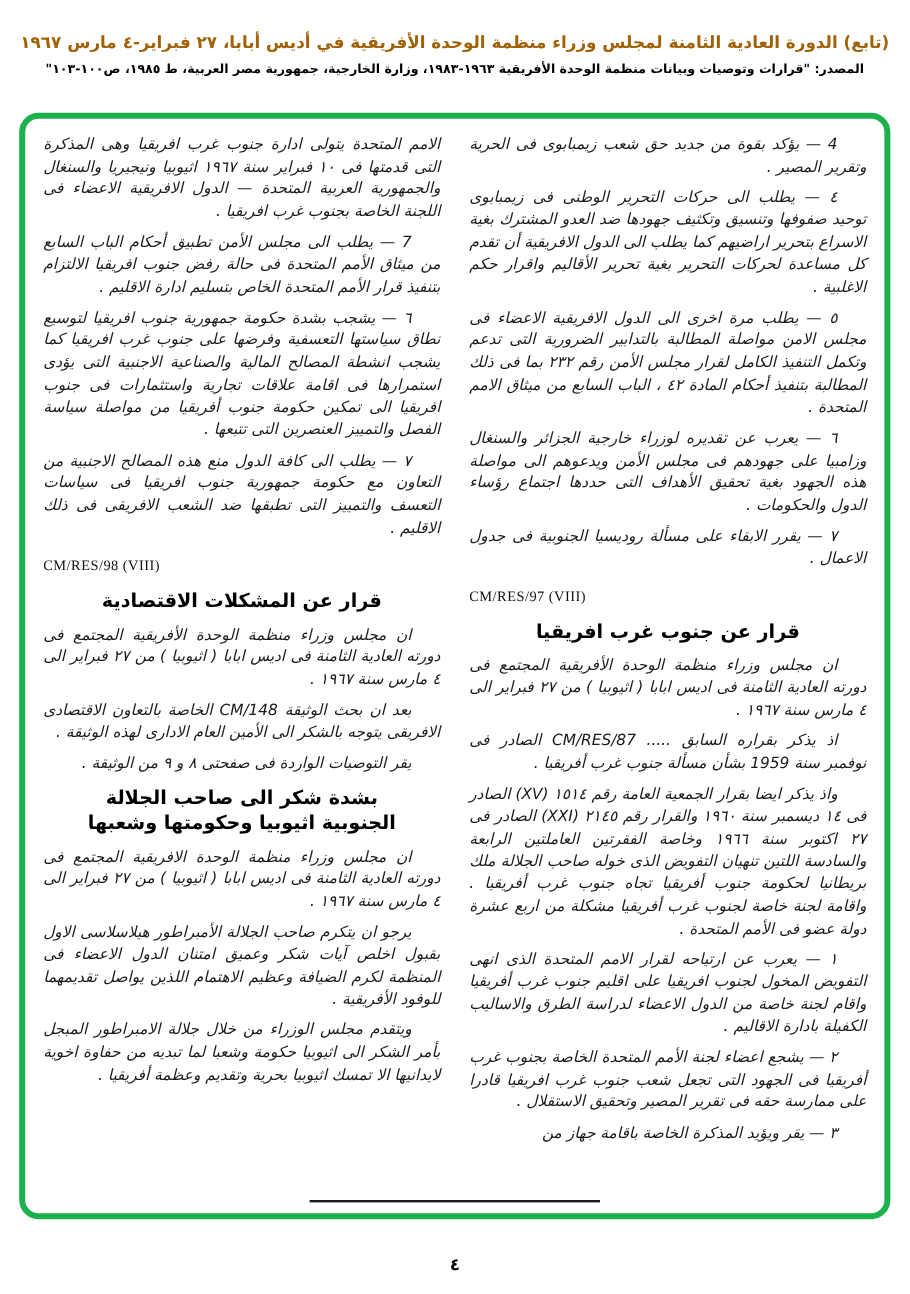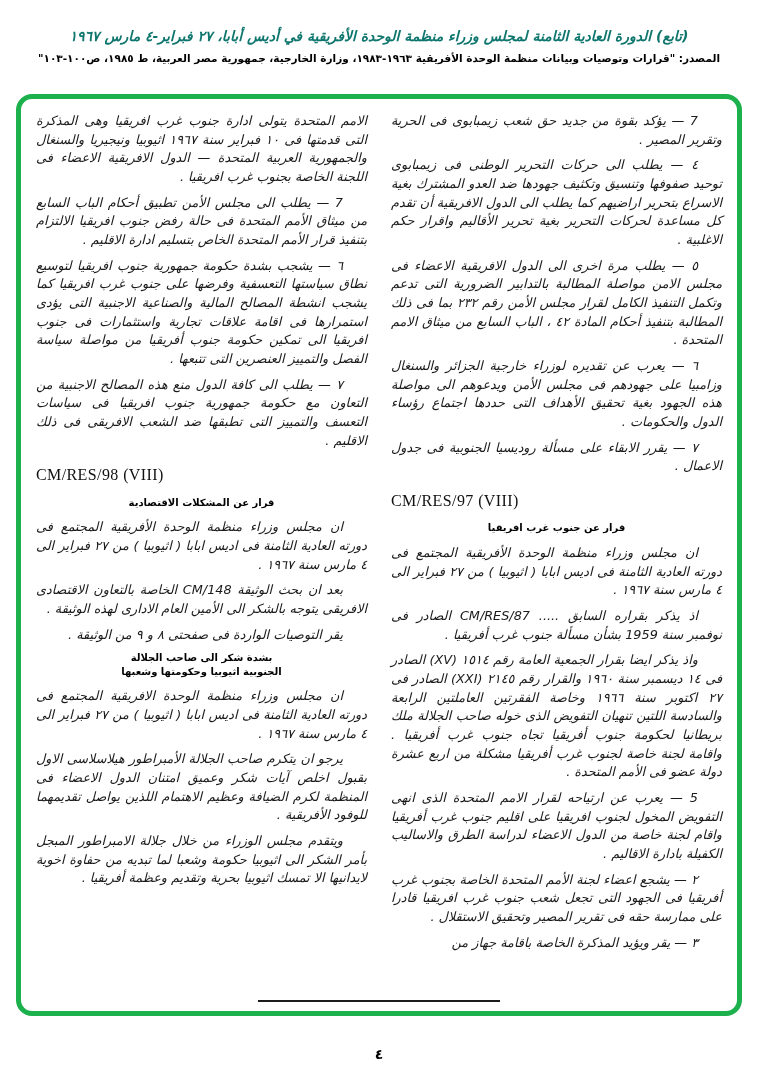--- a/index.html
+++ b/index.html
@@ -1,36 +1,36 @@
 <!DOCTYPE html>
 <html lang="ar"><head>
 <meta charset="utf-8">
 <style>
   html,body{margin:0;padding:0;background:#ffffff;}
   body{width:758px;height:1078px;font-family:"DejaVu Sans",sans-serif;color:#151515;}
   .page{position:relative;width:758px;height:1078px;overflow:hidden;background:#fff;}
 
   
   .hdr{direction:rtl;text-align:center;padding-top:27px;}
-  .hdr-title{font-weight:bold;font-size:14px;line-height:1.3;color:#0f766e;font-style:italic;}
+  .hdr-title{font-weight:bold;font-size:14px;line-height:1.3;color:#a16207;}
   .hdr-source{font-weight:bold;font-size:10.5px;margin-top:7px;color:#000;}
 
   
   .frame{position:absolute;left:16px;right:16px;top:94px;height:922px;box-sizing:border-box;
          border:5px solid #1cb14c;border-radius:16px;padding:13px 15px 0 15px;overflow:hidden;background:#fff;}
 
   .columns{display:flex;direction:rtl;gap:24px;}
   .col{flex:1;min-width:0;direction:rtl;text-align:justify;font-size:12.8px;line-height:1.46;color:#1a1a1a;}
 
   .para{margin:0 0 7px 0;text-indent:24px;font-style:italic;}
   .para.flush{text-indent:0;}
 
   .res-code{direction:ltr;text-align:left;font-family:"Liberation Serif",serif;
-            font-size:16px;letter-spacing:.4px;margin:13px 0 9px 0;color:#111;}
-  .res-title{text-align:center;font-weight:bold;font-size:10px;line-height:1.35;margin:0 0 9px 0;color:#000;}
+            font-size:12px;letter-spacing:.4px;margin:13px 0 9px 0;color:#111;}
+  .res-title{text-align:center;font-weight:bold;font-size:16px;line-height:1.35;margin:0 0 9px 0;color:#000;}
 
   .footnote-rule{position:absolute;bottom:9px;left:50%;transform:translateX(-50%);
                  width:242px;border-top:2px solid #1b1b1b;}
 
   .page-number{position:absolute;bottom:16px;left:0;right:0;text-align:center;
                font-size:14px;font-weight:bold;color:#000;}
 </style>
 </head>
 <body>
 
@@ -38,33 +38,33 @@
 
   <div class="hdr">
     <div class="hdr-title">(تابع) الدورة العادية الثامنة لمجلس وزراء منظمة الوحدة الأفريقية في أديس أبابا، ٢٧ فبراير-٤ مارس ١٩٦٧</div>
     <div class="hdr-source">المصدر: "قرارات وتوصيات وبيانات منظمة الوحدة الأفريقية ١٩٦٣-١٩٨٣، وزارة الخارجية، جمهورية مصر العربية، ط ١٩٨٥، ص١٠٠-١٠٣"</div>
   </div>
 
   <div class="frame">
     <div class="columns">
 
       <section class="col">
-        <p class="para">7 — يؤكد بقوة من جديد حق شعب زيمبابوى فى الحرية وتقرير المصير .</p>
+        <p class="para">4 — يؤكد بقوة من جديد حق شعب زيمبابوى فى الحرية وتقرير المصير .</p>
         <p class="para">٤ — يطلب الى حركات التحرير الوطنى فى زيمبابوى توحيد صفوفها وتنسيق وتكثيف جهودها ضد العدو المشترك بغية الاسراع بتحرير اراضيهم كما يطلب الى الدول الافريقية أن تقدم كل مساعدة لحركات التحرير بغية تحرير الأقاليم واقرار حكم الاغلبية .</p>
         <p class="para">٥ — يطلب مرة اخرى الى الدول الافريقية الاعضاء فى مجلس الامن مواصلة المطالبة بالتدابير الضرورية التى تدعم وتكمل التنفيذ الكامل لقرار مجلس الأمن رقم ٢٣٢ بما فى ذلك المطالبة بتنفيذ أحكام المادة ٤٢ ، الباب السابع من ميثاق الامم المتحدة .</p>
         <p class="para">٦ — يعرب عن تقديره لوزراء خارجية الجزائر والسنغال وزامبيا على جهودهم فى مجلس الأمن ويدعوهم الى مواصلة هذه الجهود بغية تحقيق الأهداف التى حددها اجتماع رؤساء الدول والحكومات .</p>
         <p class="para">٧ — يقرر الابقاء على مسألة روديسيا الجنوبية فى جدول الاعمال .</p>
 
         <div class="res-code">CM/RES/97 (VIII)</div>
         <div class="res-title">قرار عن جنوب غرب افريقيا</div>
 
         <p class="para">ان مجلس وزراء منظمة الوحدة الأفريقية المجتمع فى دورته العادية الثامنة فى اديس ابابا ( اثيوبيا ) من ٢٧ فبراير الى ٤ مارس سنة ١٩٦٧ .</p>
         <p class="para">اذ يذكر بقراره السابق ..... CM/RES/87 الصادر فى نوفمبر سنة 1959 بشأن مسألة جنوب غرب أفريقيا .</p>
         <p class="para">واذ يذكر ايضا بقرار الجمعية العامة رقم ١٥١٤ (XV) الصادر فى ١٤ ديسمبر سنة ١٩٦٠ والقرار رقم ٢١٤٥ (XXI) الصادر فى ٢٧ اكتوبر سنة ١٩٦٦ وخاصة الفقرتين العاملتين الرابعة والسادسة اللتين تنهيان التفويض الذى خوله صاحب الجلالة ملك بريطانيا لحكومة جنوب أفريقيا تجاه جنوب غرب أفريقيا . واقامة لجنة خاصة لجنوب غرب أفريقيا مشكلة من اربع عشرة دولة عضو فى الأمم المتحدة .</p>
-        <p class="para">5 — يعرب عن ارتياحه لقرار الامم المتحدة الذى انهى التفويض المخول لجنوب افريقيا على اقليم جنوب غرب أفريقيا واقام لجنة خاصة من الدول الاعضاء لدراسة الطرق والاساليب الكفيلة بادارة الاقاليم .</p>
+        <p class="para">١ — يعرب عن ارتياحه لقرار الامم المتحدة الذى انهى التفويض المخول لجنوب افريقيا على اقليم جنوب غرب أفريقيا واقام لجنة خاصة من الدول الاعضاء لدراسة الطرق والاساليب الكفيلة بادارة الاقاليم .</p>
         <p class="para">٢ — يشجع اعضاء لجنة الأمم المتحدة الخاصة بجنوب غرب أفريقيا فى الجهود التى تجعل شعب جنوب غرب افريقيا قادرا على ممارسة حقه فى تقرير المصير وتحقيق الاستقلال .</p>
         <p class="para">٣ — يقر ويؤيد المذكرة الخاصة باقامة جهاز من</p>
       </section>
 
       <section class="col">
         <p class="para flush">الامم المتحدة يتولى ادارة جنوب غرب افريقيا وهى المذكرة التى قدمتها فى ١٠ فبراير سنة ١٩٦٧ اثيوبيا ونيجيريا والسنغال والجمهورية العربية المتحدة — الدول الافريقية الاعضاء فى اللجنة الخاصة بجنوب غرب افريقيا .</p>
         <p class="para">7 — يطلب الى مجلس الأمن تطبيق أحكام الباب السابع من ميثاق الأمم المتحدة فى حالة رفض جنوب افريقيا الالتزام بتنفيذ قرار الأمم المتحدة الخاص بتسليم ادارة الاقليم .</p>
         <p class="para">٦ — يشجب بشدة حكومة جمهورية جنوب افريقيا لتوسيع نطاق سياستها التعسفية وفرضها على جنوب غرب افريقيا كما يشجب انشطة المصالح المالية والصناعية الاجنبية التى يؤدى استمرارها فى اقامة علاقات تجارية واستثمارات فى جنوب افريقيا الى تمكين حكومة جنوب أفريقيا من مواصلة سياسة الفصل والتمييز العنصرين التى تتبعها .</p>
         <p class="para">٧ — يطلب الى كافة الدول منع هذه المصالح الاجنبية من التعاون مع حكومة جمهورية جنوب افريقيا فى سياسات التعسف والتمييز التى تطبقها ضد الشعب الافريقى فى ذلك الاقليم .</p>
 

